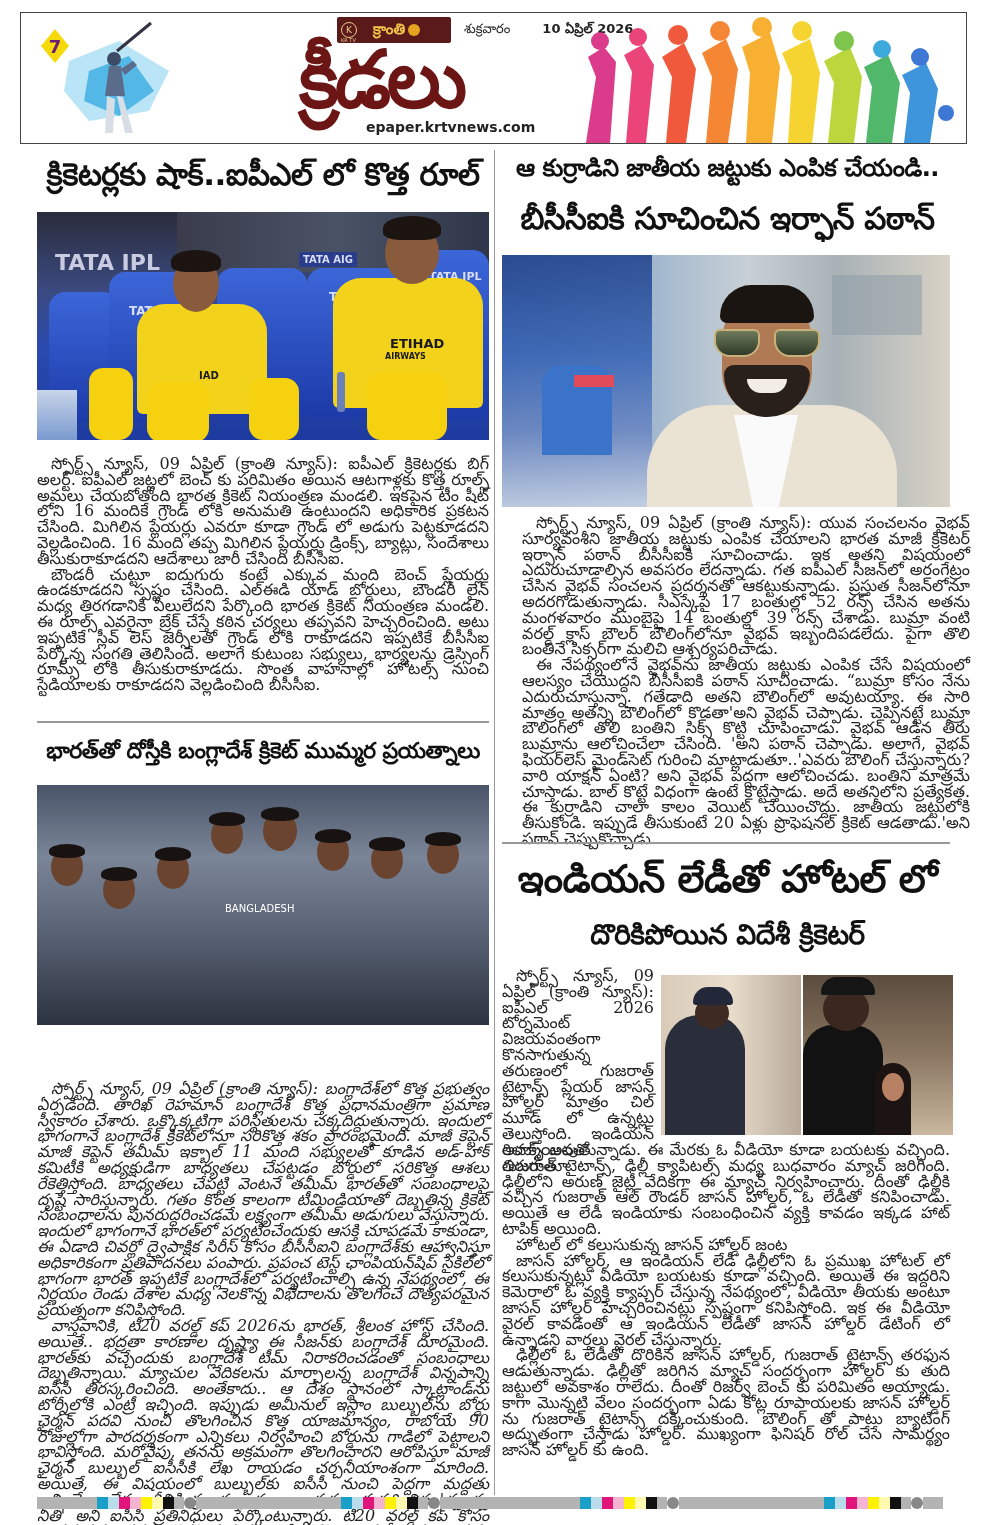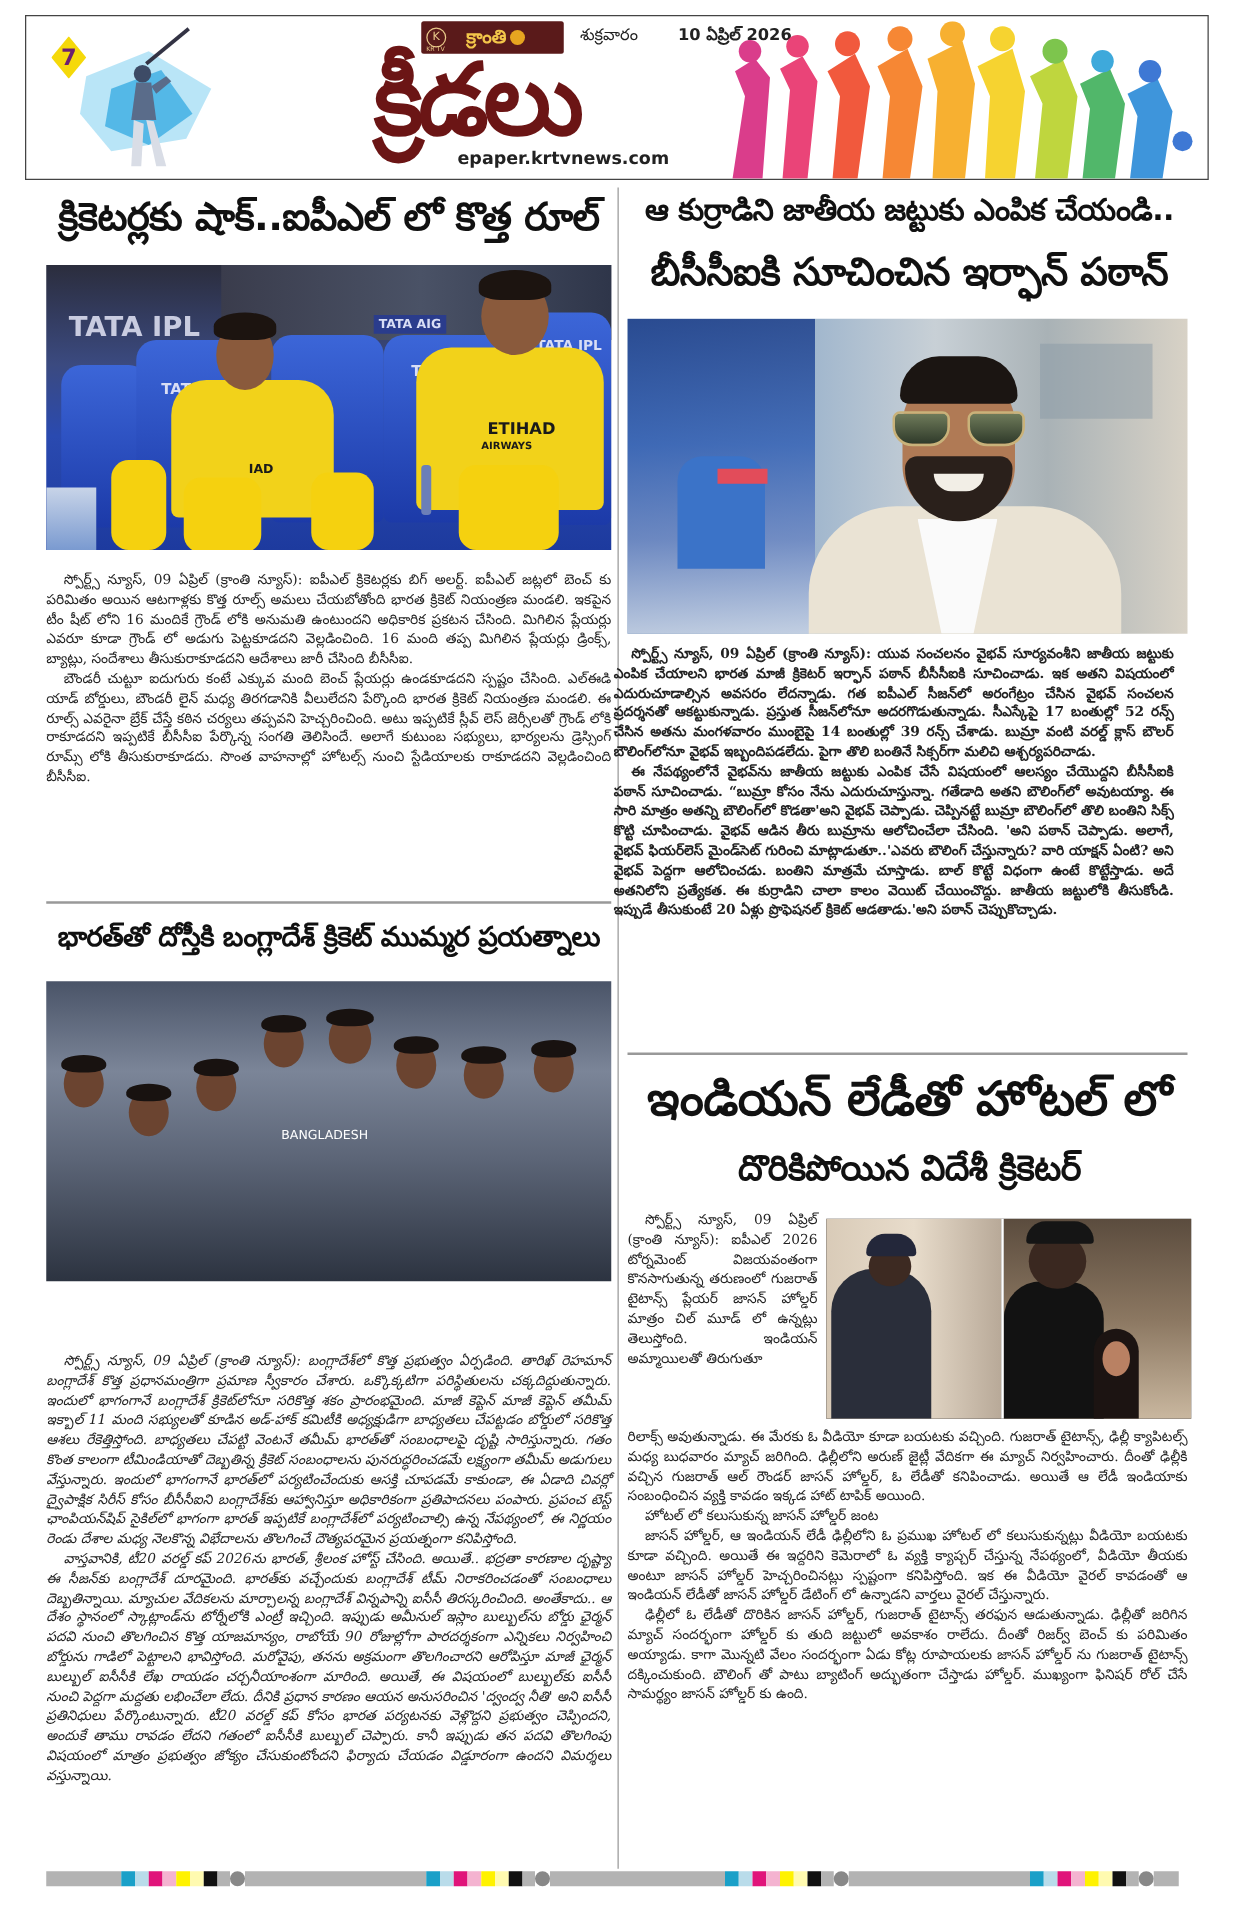--- a/index.html
+++ b/index.html
@@ -59,21 +59,21 @@
   
   .col-divider { position: absolute; left: 494px; top: 150px; width: 1px; height: 1345px; background: #999; }
   .hr { position: absolute; height: 2px; background: #999; }
 
   .headline {
     position: absolute; font-family: "DejaVu Sans", sans-serif; font-weight: bold; color: #111;
     text-align: center; white-space: nowrap; letter-spacing: -0.5px;
   }
   .photo { position: absolute; overflow: hidden; }
   .body-text {
-    position: absolute; font-size: 11px; line-height: 15.8px; text-align: justify; color: #222;
+    position: absolute; font-size: 16px; line-height: 15.8px; text-align: justify; color: #222;
   }
   .body-text p { text-indent: 14px; }
   .body-text p.sub { text-indent: 14px; }
 
   
   .ph1 { left: 37px; top: 212px; width: 452px; height: 228px;
     background: linear-gradient(180deg, #2b2d3d 0%, #3b4a80 35%, #2a4ab0 60%, #1d3a9e 100%); }
   .ph1 .seat { position: absolute; border-radius: 16px 16px 6px 6px; background: linear-gradient(180deg,#3c66d8,#1c3aa8); }
   .ph1 .jersey { position: absolute; background: #f2d21a; border-radius: 28px 28px 6px 6px; }
   .ph1 .head { position: absolute; border-radius: 50%; background: #8a5a3c; }
@@ -295,21 +295,21 @@
     <div class="face"></div>
     <div class="hair"></div>
     <div class="beard"></div>
     <div class="smile"></div>
     <div class="glasses">
         <span></span>
         <span></span>
       </div>
   </div>
 
-  <div class="body-text" style="left:491px; top:515px; width:448px;font-weight:bold;">
+  <div class="body-text" style="left:522px; top:515px; width:448px;">
     <p>స్పోర్ట్స్ న్యూస్, 09 ఏప్రిల్ (క్రాంతి న్యూస్): యువ సంచలనం వైభవ్ సూర్యవంశీని జాతీయ జట్టుకు ఎంపిక చేయాలని భారత మాజీ క్రికెటర్ ఇర్ఫాన్ పఠాన్ బీసీసీఐకి సూచించాడు. ఇక అతని విషయంలో ఎదురుచూడాల్సిన అవసరం లేదన్నాడు. గత ఐపీఎల్ సీజన్‌లో అరంగేట్రం చేసిన వైభవ్ సంచలన ప్రదర్శనతో ఆకట్టుకున్నాడు. ప్రస్తుత సీజన్‌లోనూ అదరగొడుతున్నాడు. సీఎస్కేపై 17 బంతుల్లో 52 రన్స్ చేసిన అతను మంగళవారం ముంబైపై 14 బంతుల్లో 39 రన్స్ చేశాడు. బుమ్రా వంటి వరల్డ్ క్లాస్ బౌలర్ బౌలింగ్‌లోనూ వైభవ్ ఇబ్బందిపడలేదు. పైగా తొలి బంతినే సిక్సర్‌గా మలిచి ఆశ్చర్యపరిచాడు.</p>
     <p>ఈ నేపథ్యంలోనే వైభవ్‌ను జాతీయ జట్టుకు ఎంపిక చేసే విషయంలో ఆలస్యం చేయొద్దని బీసీసీఐకి పఠాన్ సూచించాడు. “బుమ్రా కోసం నేను ఎదురుచూస్తున్నా. గతేడాది అతని బౌలింగ్‌లో అవుటయ్యా. ఈ సారి మాత్రం అతన్ని బౌలింగ్‌లో కొడతా'అని వైభవ్ చెప్పాడు. చెప్పినట్టే బుమ్రా బౌలింగ్‌లో తొలి బంతిని సిక్స్ కొట్టి చూపించాడు. వైభవ్ ఆడిన తీరు బుమ్రాను ఆలోచించేలా చేసింది. 'అని పఠాన్ చెప్పాడు. అలాగే, వైభవ్ ఫియర్‌లెస్ మైండ్‌సెట్ గురించి మాట్లాడుతూ..'ఎవరు బౌలింగ్ చేస్తున్నారు? వారి యాక్షన్ ఏంటి? అని వైభవ్ పెద్దగా ఆలోచించడు. బంతిని మాత్రమే చూస్తాడు. బాల్ కొట్టే విధంగా ఉంటే కొట్టేస్తాడు. అదే అతనిలోని ప్రత్యేకత. ఈ కుర్రాడిని చాలా కాలం వెయిట్ చేయించొద్దు. జాతీయ జట్టులోకి తీసుకోండి. ఇప్పుడే తీసుకుంటే 20 ఏళ్లు ప్రొఫెషనల్ క్రికెట్ ఆడతాడు.'అని పఠాన్ చెప్పుకొచ్చాడు.</p>
   </div>
 </article>
 
 <div class="hr" style="left:502px; top:842px; width:448px;"></div>
 
 <article>
   <h1 class="headline" style="left:500px; top:850px; width:455px; font-size:38px; line-height:58px;">ఇండియన్ లేడీతో హోటల్ లో</h1>
   <h1 class="headline" style="left:500px; top:906px; width:455px; font-size:28px; line-height:58px;">దొరికిపోయిన విదేశీ క్రికెటర్</h1>

